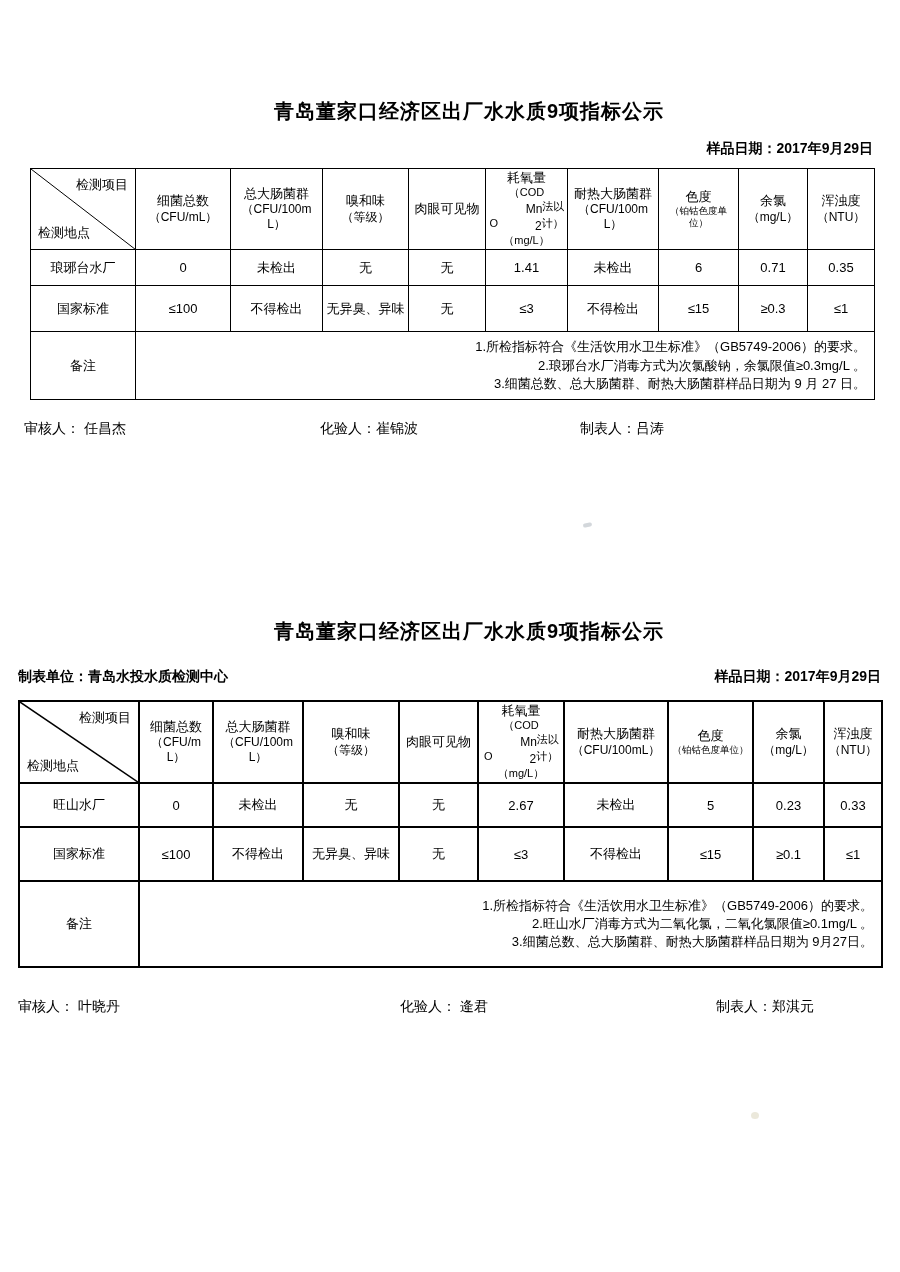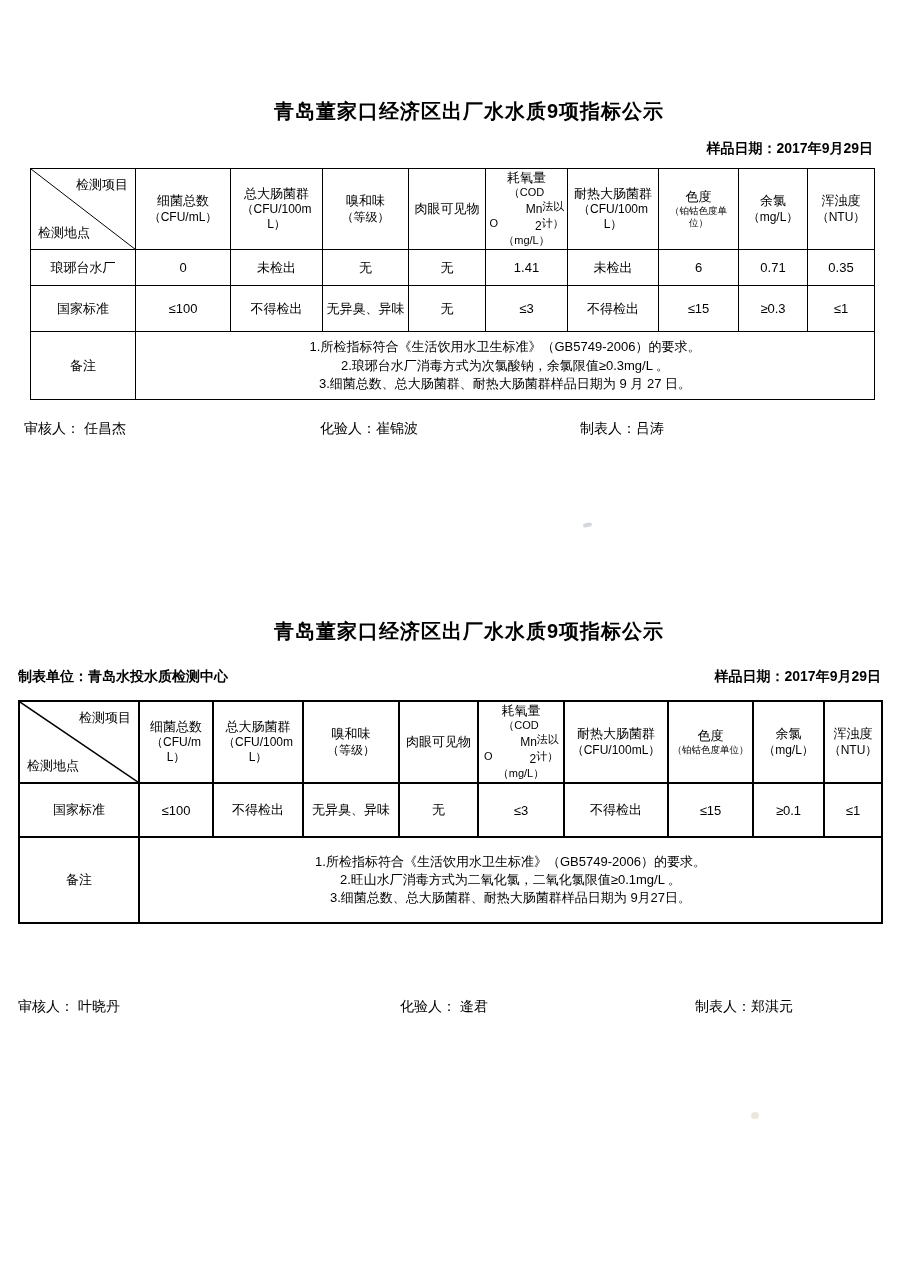--- a/index.html
+++ b/index.html
@@ -15,21 +15,21 @@
   .t2 td{border:2px solid #000;}
   .cname{font-size:13px;line-height:1.25;}
   .cunit{font-size:12px;line-height:1.25;}
   .cunit.cod{font-size:11px;}
   .cunit.small{font-size:9.5px;}
   .cunit sub{font-size:12px;margin-left:37px;}
   .diag{position:relative;padding:0;}
   .diag svg{position:absolute;left:0;top:0;width:100%;height:100%;display:block;}
   .diag-top{position:absolute;top:7px;right:7px;font-size:13px;}
   .diag-bottom{position:absolute;bottom:7px;left:7px;font-size:13px;}
-  td.remark{text-align:center;padding:6px 8px;}
+  td.remark{text-align:right;padding:6px 8px;}
   td.remark div{font-size:13px;line-height:1.4;}
   .sig{position:absolute;font-size:14px;white-space:nowrap;}
   .artifact1{position:absolute;left:583px;top:523px;width:9px;height:4px;
              background:#aeb6bd;opacity:.55;border-radius:2px;transform:rotate(-12deg);}
   .artifact2{position:absolute;left:751px;top:1112px;width:8px;height:7px;
              background:#e6e2d2;opacity:.8;border-radius:50%;}
 </style>
 </head>
 <body>
 
@@ -192,20 +192,32 @@
       </td>
       <td>
         <div class="cname">余氯</div>
         <div class="cunit">（mg/L）</div>
       </td>
       <td>
         <div class="cname">浑浊度</div>
         <div class="cunit">（NTU）</div>
       </td>
     </tr>
+    <tr style="height:44px">
+      <td>旺山水厂</td>
+      <td>0</td>
+      <td>未检出</td>
+      <td>无</td>
+      <td>无</td>
+      <td>2.67</td>
+      <td>未检出</td>
+      <td>5</td>
+      <td>0.23</td>
+      <td>0.33</td>
+    </tr>
     <tr style="height:54px">
       <td>国家标准</td>
       <td>≤100</td>
       <td>不得检出</td>
       <td>无异臭、异味</td>
       <td>无</td>
       <td>≤3</td>
       <td>不得检出</td>
       <td>≤15</td>
       <td>≥0.1</td>
@@ -217,17 +229,17 @@
         <div>1.所检指标符合《生活饮用水卫生标准》（GB5749-2006）的要求。</div>
         <div>2.旺山水厂消毒方式为二氧化氯，二氧化氯限值≥0.1mg/L 。</div>
         <div>3.细菌总数、总大肠菌群、耐热大肠菌群样品日期为 9月27日。</div>
       </td>
     </tr>
   </tbody>
     </table>
 
   <span class="sig" style="left:18px;top:998px">审核人： 叶晓丹</span>
   <span class="sig" style="left:400px;top:998px">化验人： 逄君</span>
-  <span class="sig" style="left:695px;top:998px">制表人：郑淇元</span>
+  <span class="sig" style="left:716px;top:998px">制表人：郑淇元</span>
 
   <div class="artifact2"></div>
 
 </div>
 
 </body></html>

